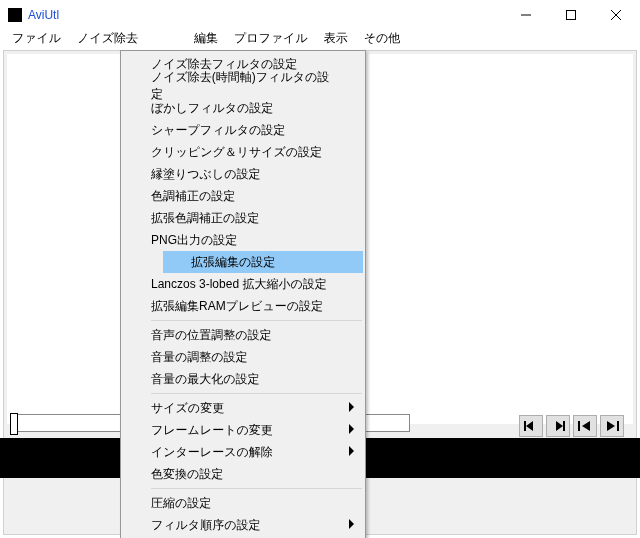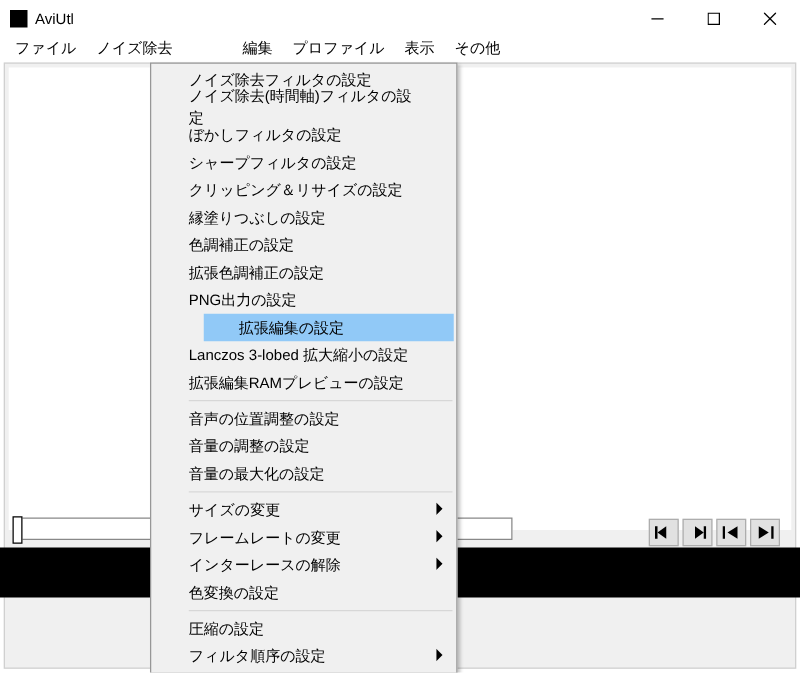--- a/index.html
+++ b/index.html
@@ -17,21 +17,21 @@
     display: flex;
     align-items: center;
     padding: 0 2px 0 8px;
     background: #fff;
   }
   .titlebar .app-icon {
     width: 14px; height: 14px;
     background: #000;
     margin-right: 6px;
   }
-  .titlebar .title { flex: 0 0 auto; color: #000000; }
+  .titlebar .title { flex: 0 0 auto; color: #1d4ed8; }
   .titlebar .spacer { flex: 1; }
   .win-controls { display: flex; }
   .win-btn {
     width: 45px; height: 28px;
     display: flex; align-items: center; justify-content: center;
     color: #000;
   }
   .win-btn svg { stroke: #000; }
   .menubar {
     height: 20px;

